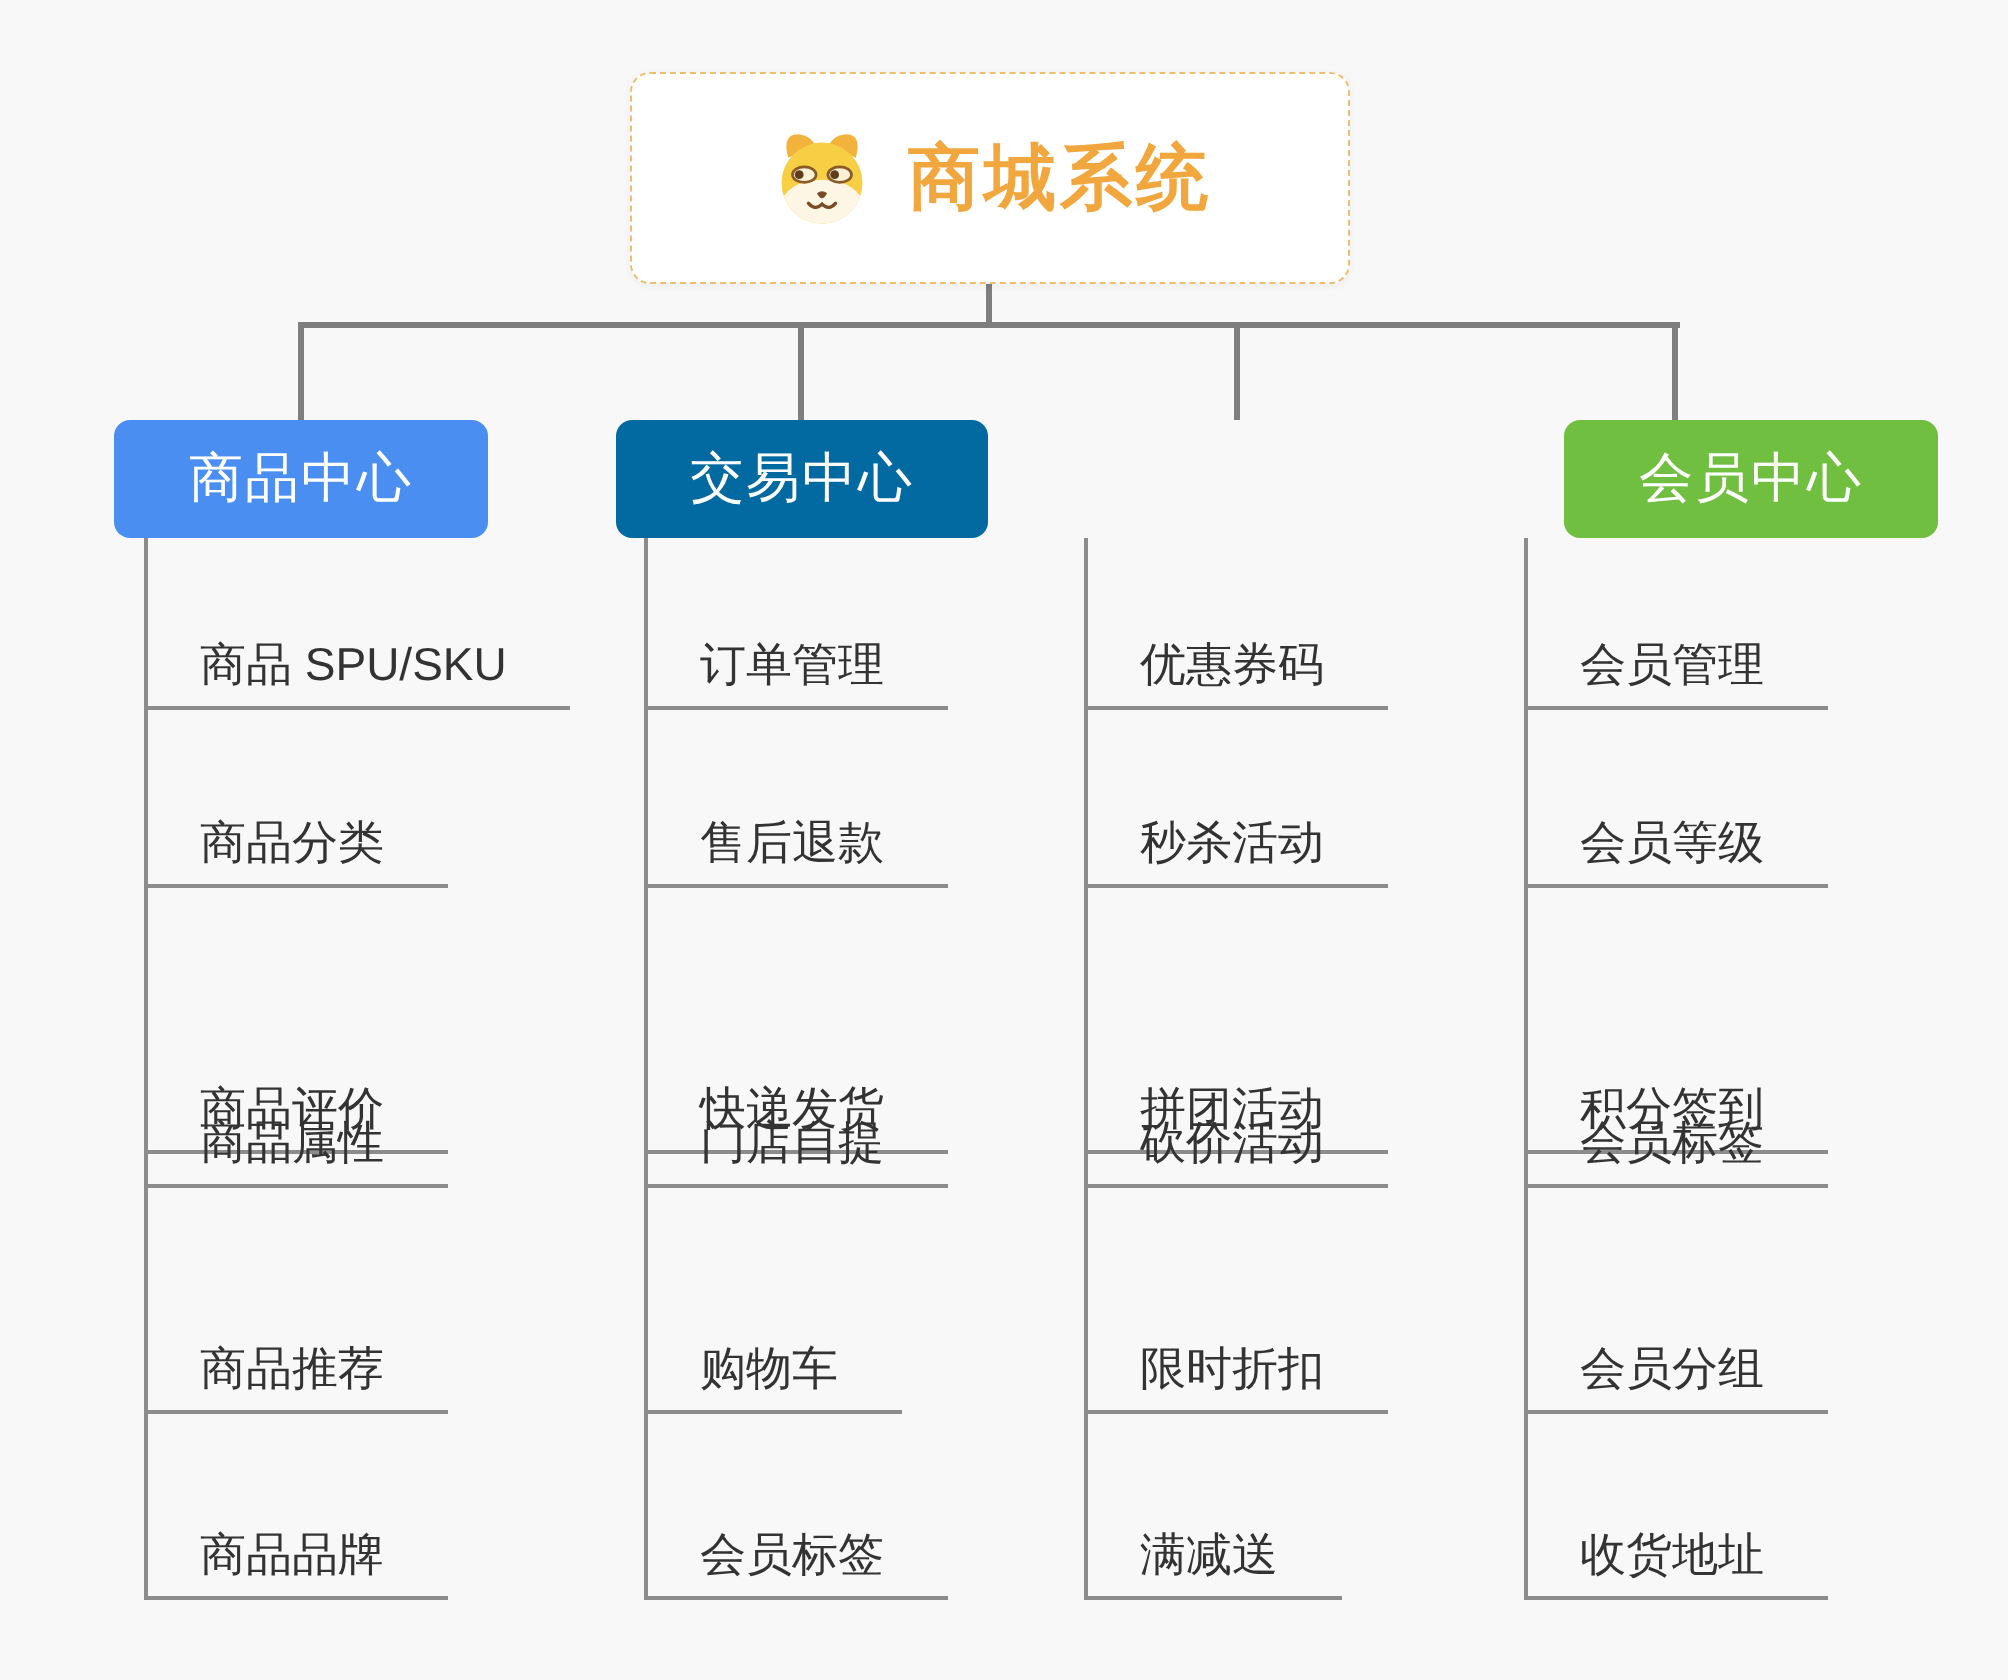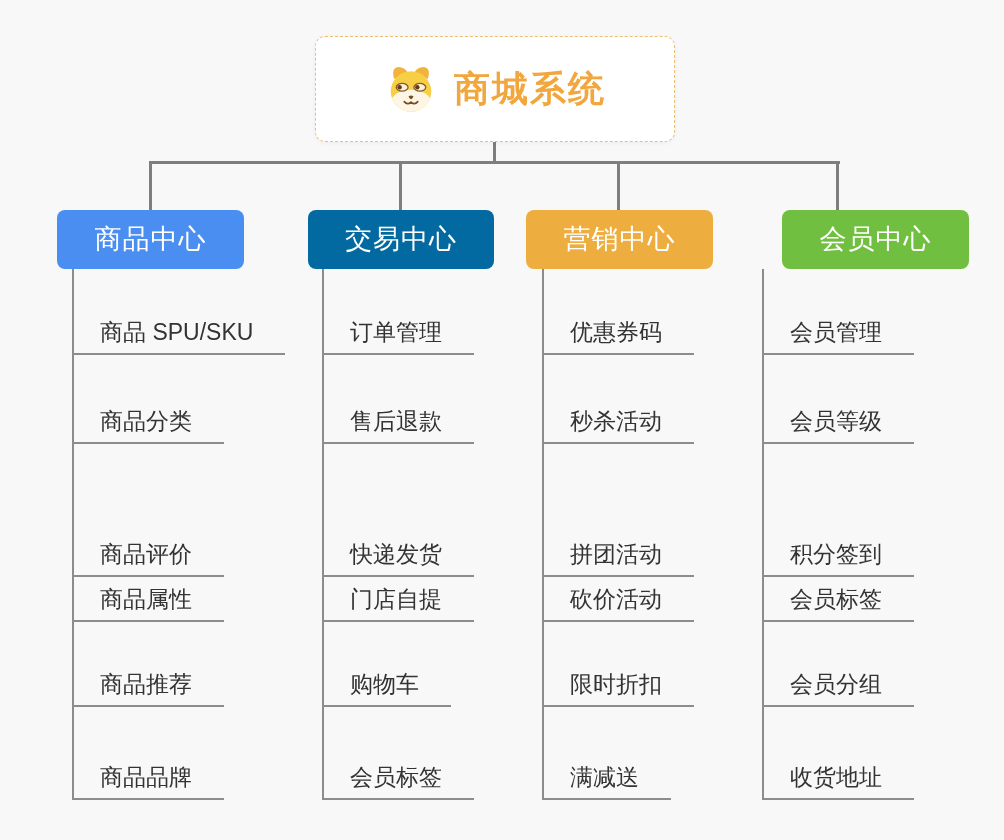--- a/index.html
+++ b/index.html
@@ -46,21 +46,21 @@
   
   .item{
     position:absolute;display:inline-block;
     font-size:23px;color:#333333;line-height:30px;
     padding:0 32px 6px 28px;
     border-bottom:2px solid #8c8c8c;
     white-space:nowrap;
   }
   .col1{left:72px;text-align:center;} .col2{left:322px;} .col3{left:542px;} .col4{left:762px;}
   .row1{top:317px;} .row2{top:406px;} .row3{top:495px;margin-top:44px;}
-  .row4{top:584px;} .row5{top:669px;} .row6{top:762px;}
+  .row4{top:556px;} .row5{top:669px;} .row6{top:762px;}
 </style>
 </head>
 <body>
 
 <div class="canvas">
 
   <div class="line vline-root"></div>
   <div class="line hline-top"></div>
   <div class="line stub stub-1"></div>
   <div class="line stub stub-2"></div>
@@ -86,21 +86,20 @@
       <circle cx="18.5" cy="30" r="2.6" fill="#5f3d1c"></circle>
       <circle cx="39.5" cy="30" r="2.6" fill="#5f3d1c"></circle>
       <path d="M29 41 q3 -2.4 6 0 q-1.5 3 -3 3 q-1.5 0 -3 -3 Z" fill="#7a4a22"></path>
       <path d="M24 47 q4 4.5 8 0.5 q4 4 8 -0.5" fill="none" stroke="#7a4a22" stroke-width="2" stroke-linecap="round"></path>
     </svg>
     <span class="root-title" style="color: rgb(242, 167, 62);">商城系统</span>
   </div>
 
   <div class="branch b1" style="background-color: rgb(74, 142, 242);">商品中心</div>
   <div class="branch b2" style="background-color: #0369a1;">交易中心</div>
-  <div class="branch b3" style="background-color: rgb(237, 174, 63);">营销中心</div>
   <div class="branch b4" style="background-color: rgb(113, 191, 65);">会员中心</div>
 
   <div class="item col1 row1">商品 SPU/SKU</div>
   <div class="item col1 row2">商品分类</div>
   <div class="item col1 row3">商品评价</div>
   <div class="item col1 row4">商品属性</div>
   <div class="item col1 row5">商品推荐</div>
   <div class="item col1 row6">商品品牌</div>
 
   <div class="item col2 row1">订单管理</div>

